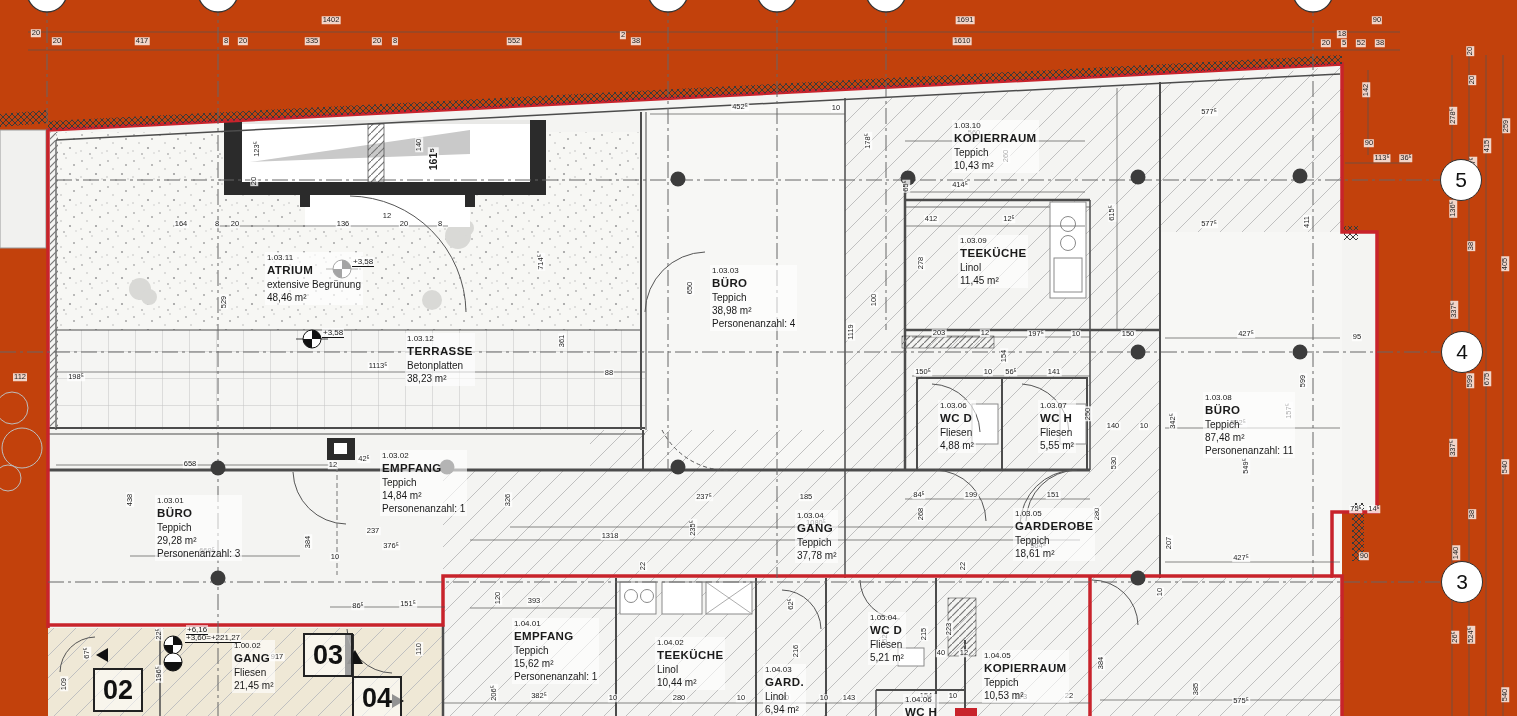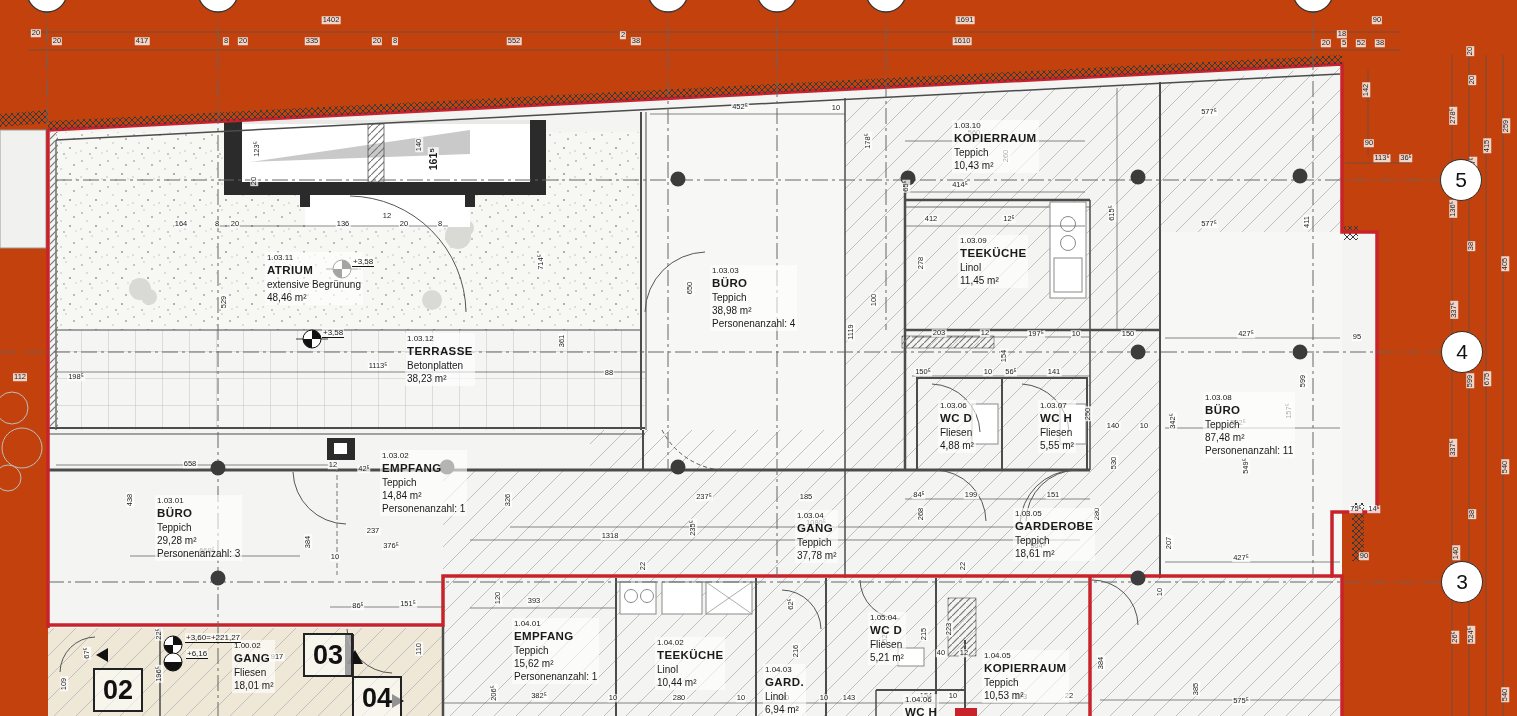--- a/index.html
+++ b/index.html
@@ -355,21 +355,21 @@
       <span class="dim" style="left: 404px; top: 224px;">20</span>
       <span class="dim" style="left: 440px; top: 224px;">8</span>
       <span class="dim v" style="left: 541px; top: 262px;">714⁵</span>
       <span class="dim v" style="left: 562px; top: 341px;">361</span>
       <span class="dim v" style="left: 224px; top: 302px;">529</span>
       <span class="dim" style="left: 378px; top: 366px;">1113⁵</span>
       <span class="dim" style="left: 609px; top: 373px;">88</span>
       <span class="dim" style="left: 76px; top: 377px;">198⁵</span>
       <span class="dim" style="left: 20px; top: 377px;">112</span>
       <span class="dim" style="left: 190px; top: 464px;">658</span>
-      <span class="dim" style="left: 364px; top: 469px;">42⁵</span>
+      <span class="dim" style="left: 364px; top: 459px;">42⁵</span>
       <span class="dim" style="left: 333px; top: 465px;">12</span>
       <span class="dim v" style="left: 308px; top: 542px;">384</span>
       <span class="dim" style="left: 207px; top: 551px;">669⁵</span>
       <span class="dim" style="left: 373px; top: 531px;">237</span>
       <span class="dim" style="left: 391px; top: 546px;">376⁵</span>
       <span class="dim v" style="left: 130px; top: 500px;">438</span>
       <span class="dim" style="left: 335px; top: 557px;">10</span>
       <span class="dim v" style="left: 508px; top: 500px;">326</span>
       <span class="dim v" style="left: 690px; top: 288px;">650</span>
       <span class="dim v" style="left: 851px; top: 332px;">1119</span>
@@ -518,21 +518,21 @@
       <div class="room" style="left: 1013px; top: 508px;">
         <div class="rid">1.03.05</div>
         <div class="rname">GARDEROBE</div>
         <div class="rline">Teppich</div>
         <div class="rline">18,61 m²</div>
       </div>
       <div class="room" style="left: 232px; top: 640px;">
         <div class="rid">1.00.02</div>
         <div class="rname">GANG</div>
         <div class="rline">Fliesen</div>
-        <div class="rline">18,01 m²</div>
+        <div class="rline">21,45 m²</div>
       </div>
       <div class="room" style="left: 512px; top: 618px;">
         <div class="rid">1.04.01</div>
         <div class="rname">EMPFANG</div>
         <div class="rline">Teppich</div>
         <div class="rline">15,62 m²</div>
         <div class="rline">Personenanzahl: 1</div>
       </div>
       <div class="room" style="left: 655px; top: 637px;">
         <div class="rid">1.04.02</div>
@@ -564,16 +564,16 @@
       </div>
       <div class="bubble" style="left: 1461px; top: 180px;">5</div>
       <div class="bubble" style="left: 1462px; top: 352px;">4</div>
       <div class="bubble" style="left: 1462px; top: 582px;">3</div>
       <div class="doorno" style="left: 93px; top: 668px;">02</div>
       <div class="doorno" style="left: 303px; top: 633px;">03</div>
       <div class="doorno" style="left: 352px; top: 676px;">04</div>
       <span class="level" style="left: 352px; top: 262px;">+3,58</span>
       <span class="level" style="left: 322px; top: 333px;">+3,58</span>
       <span class="level" style="left: 185px; top: 638px;">+3,60=+221,27</span>
-      <span class="level" style="left: 186px; top: 654px;">+6,16</span>
+      <span class="level" style="left: 186px; top: 630px;">+6,16</span>
     </div>
 
 </div>
 
 </body></html>

